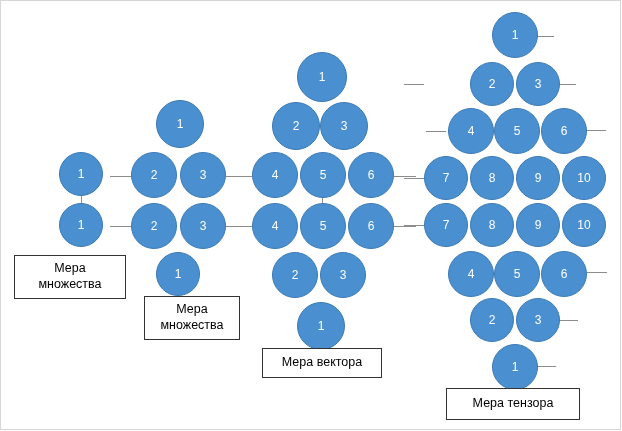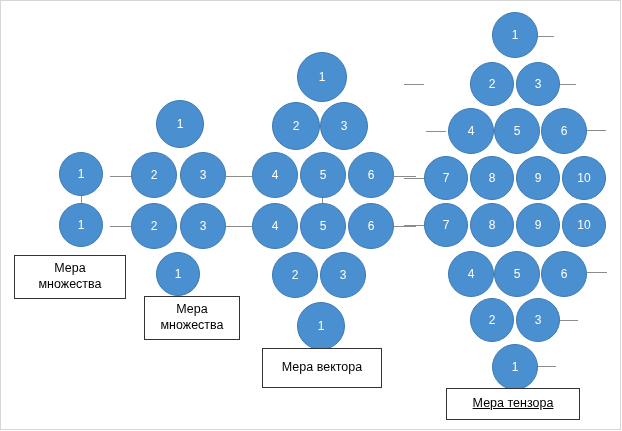--- a/index.html
+++ b/index.html
@@ -141,23 +141,23 @@
         <div>Мера</div>
         <div>множества</div>
       </div>
     </div>
     <div class="label-box" style="left: 144px; top: 296px; width: 96px; height: 44px; border-color: rgb(51, 51, 51);">
       <div>
         <div>Мера</div>
         <div>множества</div>
       </div>
     </div>
-    <div class="label-box" style="left: 262px; top: 348px; width: 120px; height: 40px; border-color: rgb(51, 51, 51); text-align: center;">
+    <div class="label-box" style="left: 262px; top: 348px; width: 120px; height: 30px; border-color: rgb(51, 51, 51); text-align: center;">
       <div>
         <div>Мера вектора</div>
       </div>
     </div>
-    <div class="label-box" style="left: 446px; top: 388px; width: 134px; height: 32px; border-color: rgb(51, 51, 51); text-decoration: underline;">
+    <div class="label-box" style="left: 446px; top: 388px; width: 134px; height: 32px; border-color: rgb(51, 51, 51);">
       <div>
         <div>Мера тензора</div>
       </div>
     </div>
   </div>
 
 </body></html>

